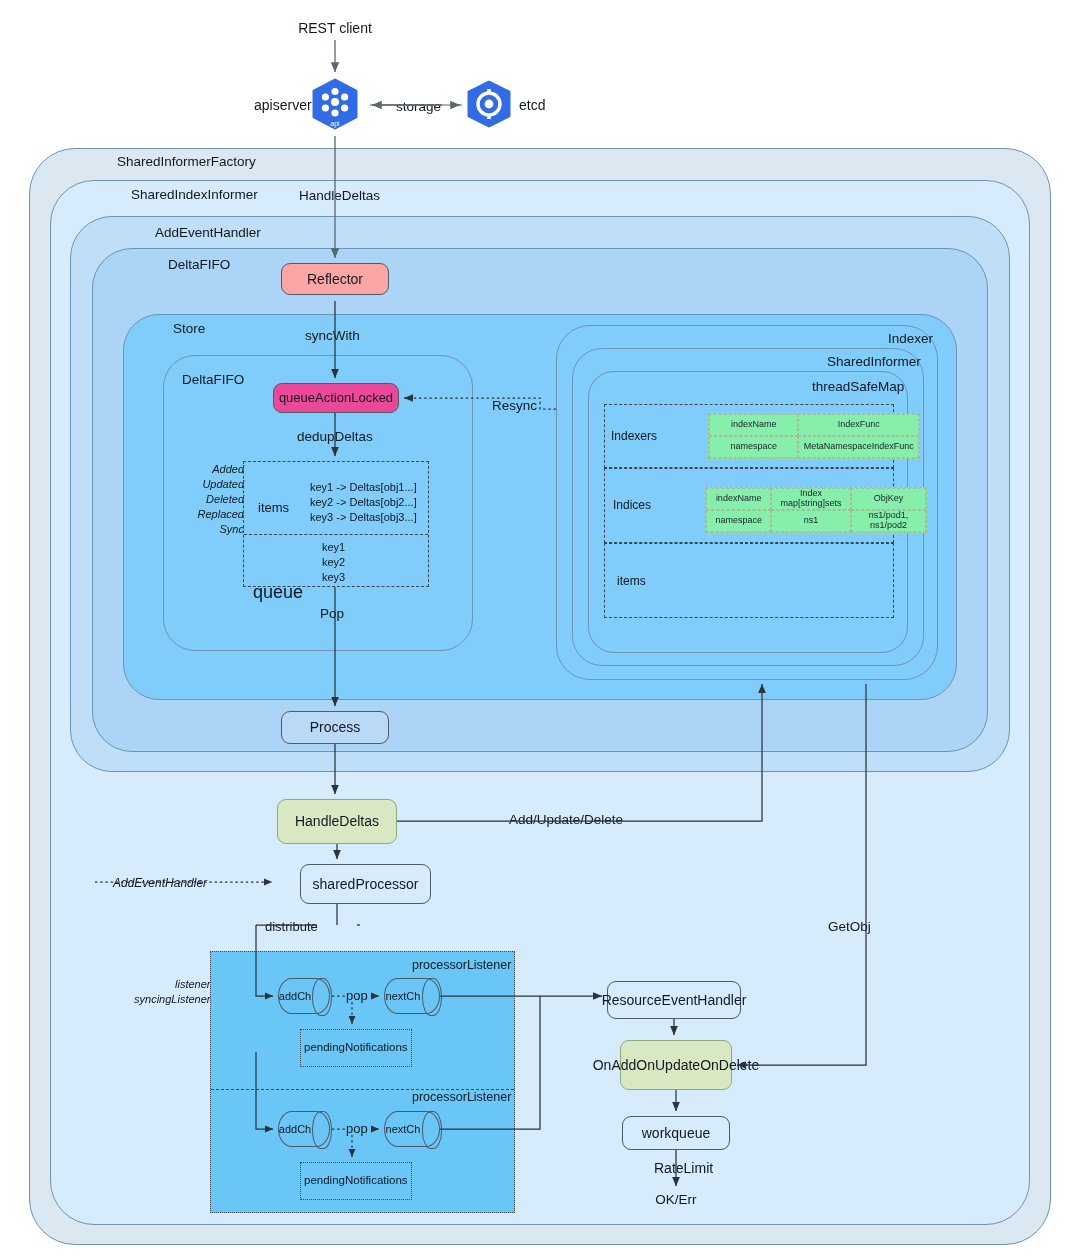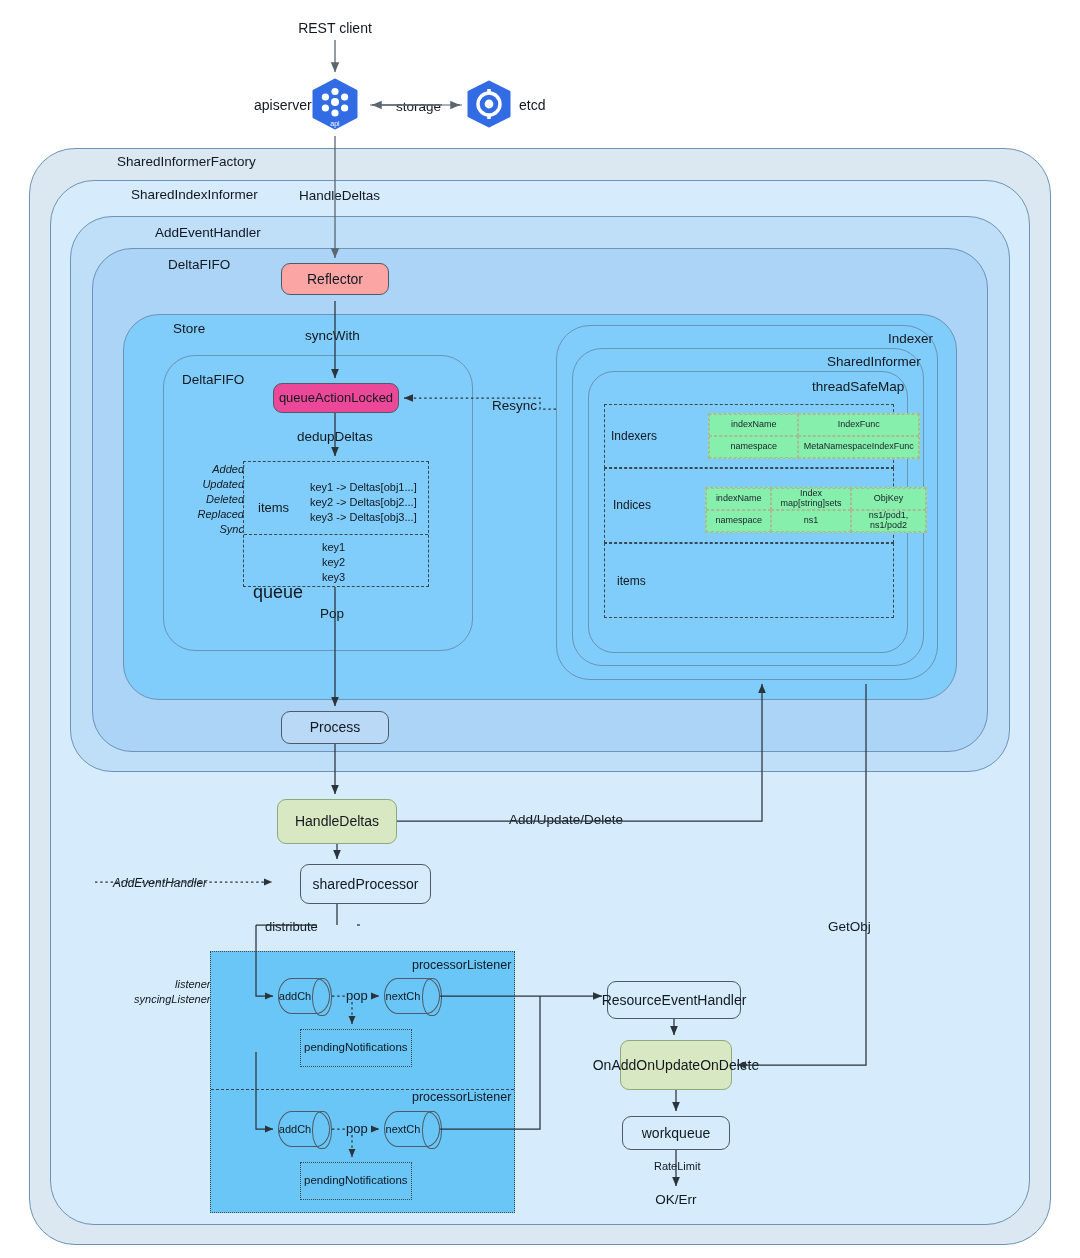--- a/index.html
+++ b/index.html
@@ -24,21 +24,21 @@
 
   
   .tbl{position:absolute;box-sizing:border-box;background:#86efac;border:1px dashed #a9bb95;
        border-collapse:collapse;display:grid;margin-left:40px;}
   .tcell{display:flex;align-items:center;justify-content:center;font-size:9px;color:#1b2128;
          border:1px dashed #a9bb95;text-align:center;padding:0 2px;line-height:1.1;}
 
   
   .lab{position:absolute;font-size:13.5px;color:#111820;white-space:nowrap;}
   .lab.small{font-size:11px;}
-  .lab.tiny{font-size:11px;}
+  .lab.tiny{font-size:14px;}
   .lab.ital{font-style:italic;font-size:11px;}
   .lab.ital13{font-style:italic;font-size:12px;}
   .lab.ctr{text-align:center;}
 
   
   #wires{position:absolute;left:0;top:0;width:1080px;height:1258px;pointer-events:none;}
 
   
   .cyl{position:absolute;box-sizing:border-box;}
   .cyl .body{position:absolute;inset:0;border:1.2px solid #4d5b66;border-radius:50%/22px;background:transparent;}

